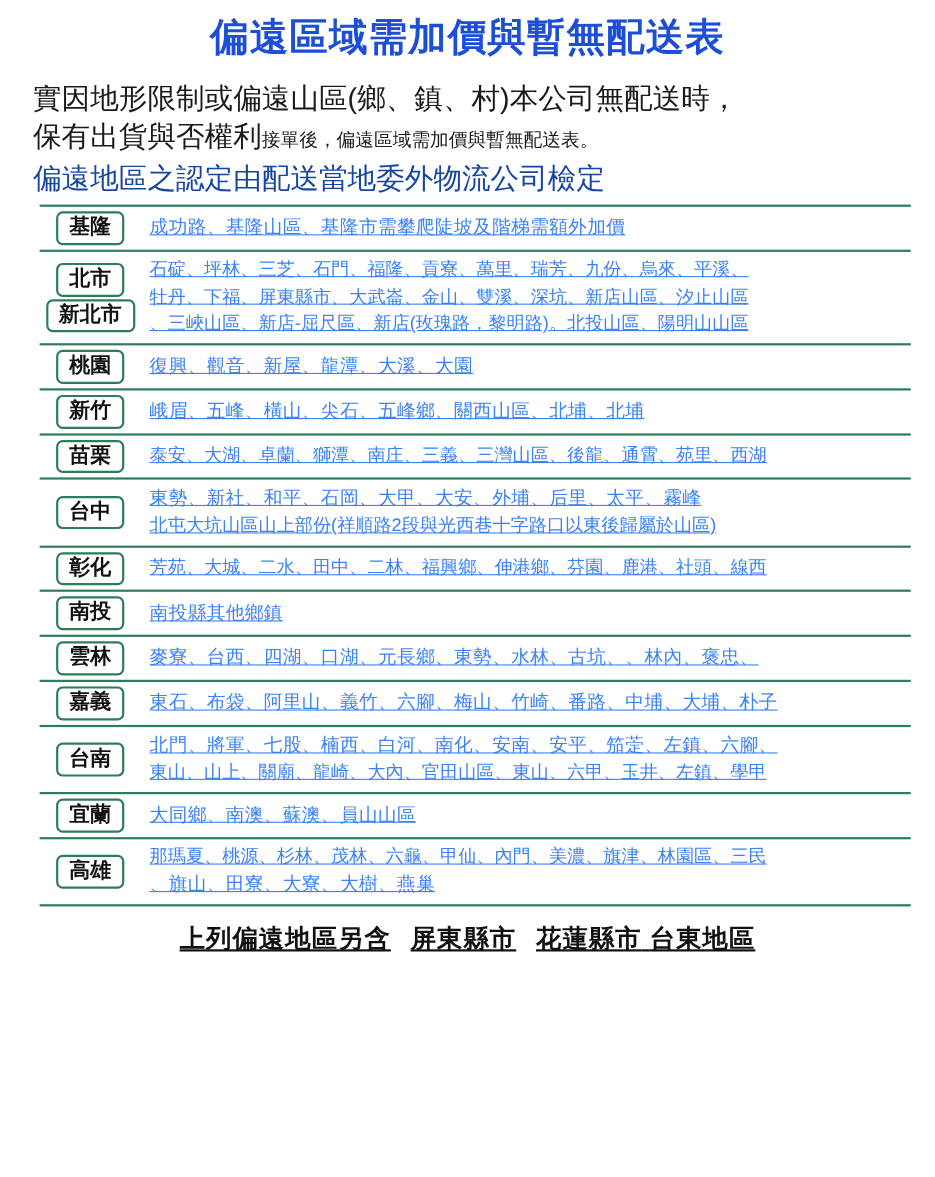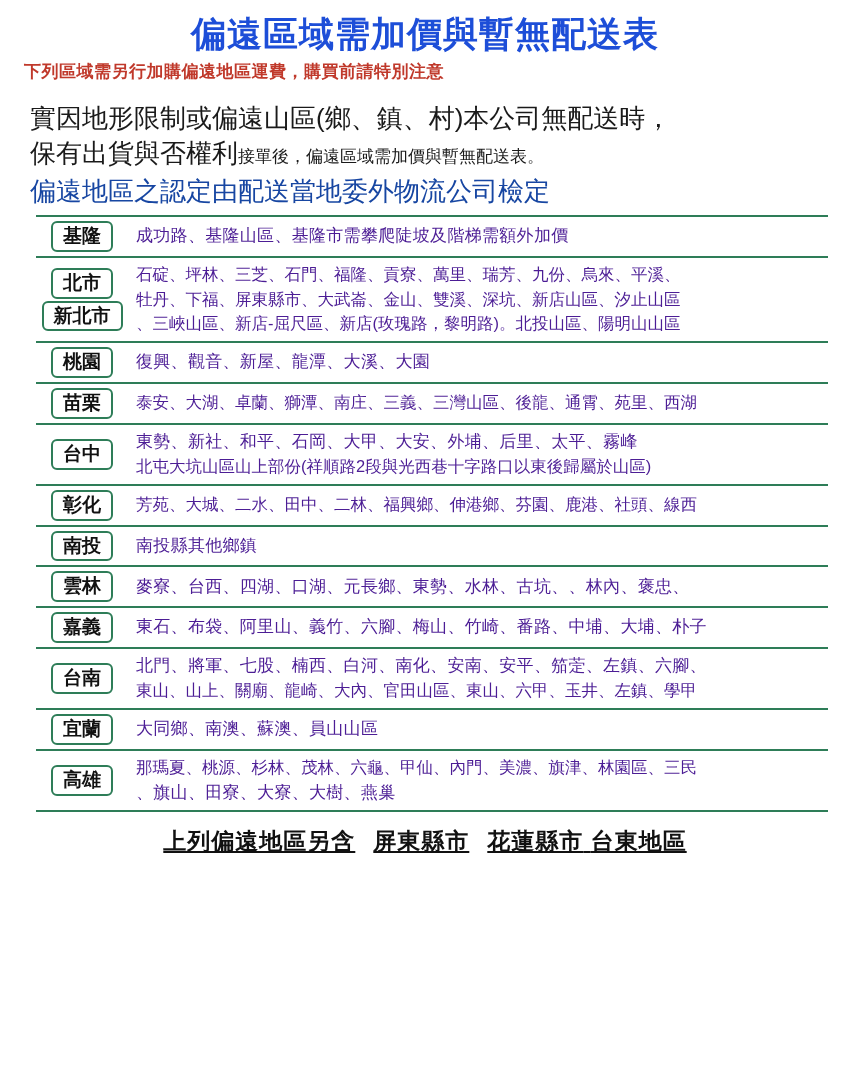--- a/index.html
+++ b/index.html
@@ -92,23 +92,24 @@
   .cells {
     flex: 1 1 auto;
     display: flex;
     flex-direction: column;
     justify-content: center;
     padding: 4px 2px 5px 8px;
   }
   .cell {
     font-size: 17px;
     line-height: 1.5;
-    color: #4c1d95;
+    color: #3b82f6;
     letter-spacing: 0.3px;
     white-space: nowrap;
+    text-decoration: underline;
   }
   .cell.tight {
     letter-spacing: 0px;
     font-size: 16.5px;
   }
   .footer {
     margin-top: 14px;
     text-align: center;
     font-size: 23px;
     font-weight: bold;
@@ -121,21 +122,20 @@
     width: 18px;
   }
 </style>
 </head>
 <body>
 
 <div class="page">
 
   <div class="title">偏遠區域需加價與暫無配送表</div>
 
-  <div class="subtitle">下列區域需另行加購偏遠地區運費，購買前請特別注意</div>
 
   <div class="lead">
     <div>實因地形限制或偏遠山區(鄉、鎮、村)本公司無配送時，</div>
     <div>
       <span>保有出貨與否權利</span><span class="small">接單後，偏遠區域需加價與暫無配送表。</span>
     </div>
   </div>
 
   <div class="notice">偏遠地區之認定由配送當地委外物流公司檢定</div>
 
@@ -164,20 +164,28 @@
 
     <div class="row">
       <div class="region">
         <div class="region-badge">桃園</div>
       </div>
       <div class="cells">
         <div class="cell">復興、觀音、新屋、龍潭、大溪、大園</div>
       </div>
     </div>
 
+    <div class="row">
+      <div class="region">
+        <div class="region-badge">新竹</div>
+      </div>
+      <div class="cells">
+        <div class="cell">峨眉、五峰、橫山、尖石、五峰鄉、關西山區、北埔、北埔</div>
+      </div>
+    </div>
 
     <div class="row">
       <div class="region">
         <div class="region-badge">苗栗</div>
       </div>
       <div class="cells">
         <div class="cell tight">泰安、大湖、卓蘭、獅潭、南庄、三義、三灣山區、後龍、通霄、苑里、西湖</div>
       </div>
     </div>
 

